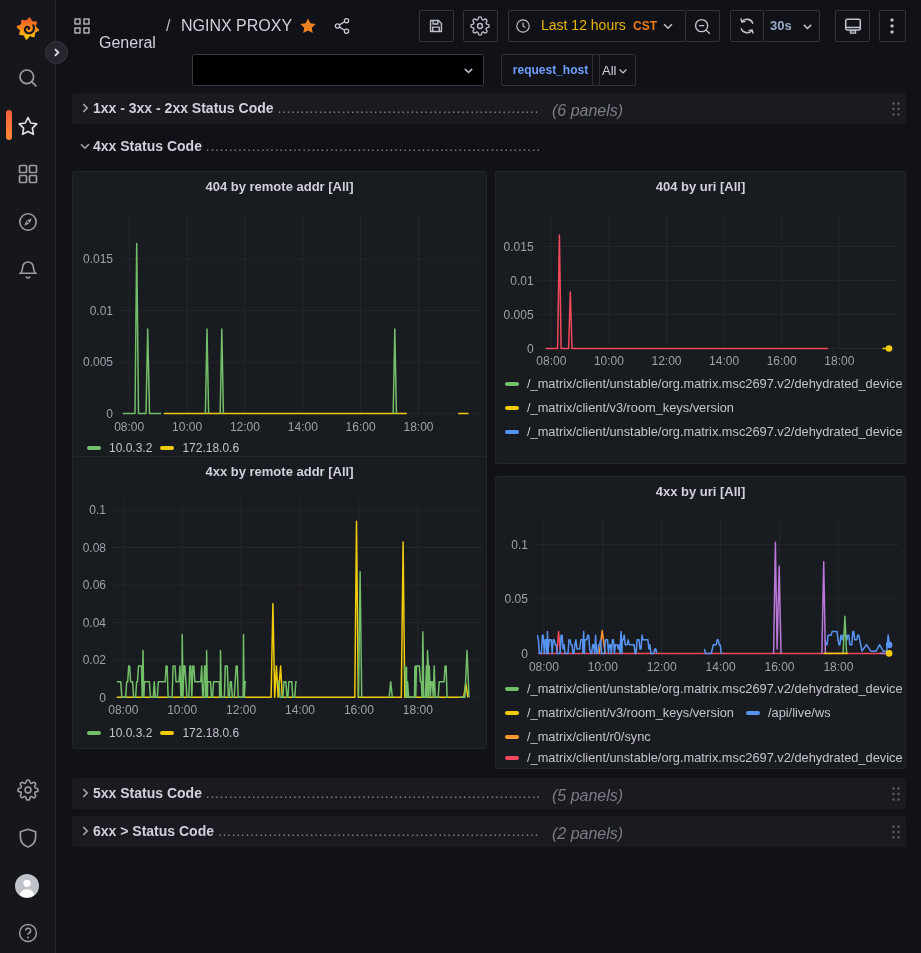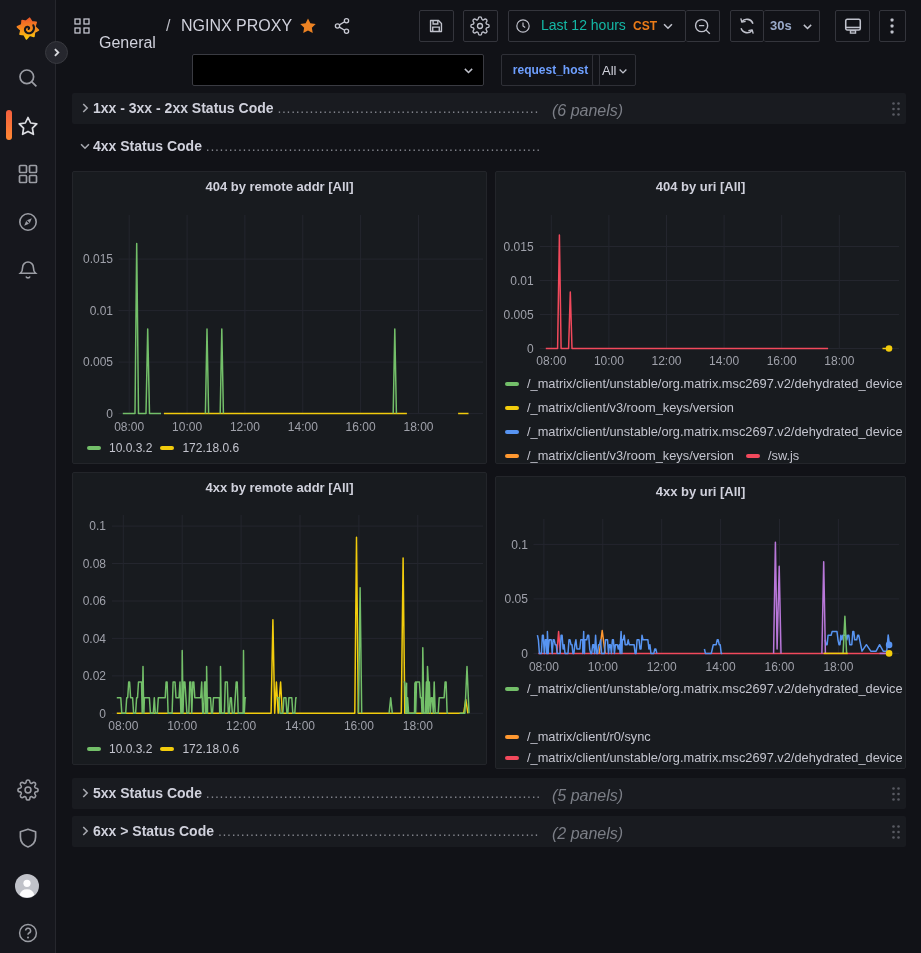--- a/index.html
+++ b/index.html
@@ -170,21 +170,21 @@
     <path d="M19.4 15a1.7 1.7 0 0 0 .34 1.87l.06.06a2 2 0 1 1-2.83 2.83l-.06-.06a1.7 1.7 0 0 0-1.87-.34 1.7 1.7 0 0 0-1 1.51V21a2 2 0 1 1-4 0v-.09A1.7 1.7 0 0 0 9 19.4a1.7 1.7 0 0 0-1.87.34l-.06.06a2 2 0 1 1-2.83-2.83l.06-.06a1.7 1.7 0 0 0 .34-1.87 1.7 1.7 0 0 0-1.51-1H3a2 2 0 1 1 0-4h.09A1.7 1.7 0 0 0 4.6 9a1.7 1.7 0 0 0-.34-1.87l-.06-.06a2 2 0 1 1 2.83-2.83l.06.06a1.7 1.7 0 0 0 1.87.34H9a1.7 1.7 0 0 0 1-1.51V3a2 2 0 1 1 4 0v.09a1.7 1.7 0 0 0 1 1.51 1.7 1.7 0 0 0 1.87-.34l.06-.06a2 2 0 1 1 2.83 2.83l-.06.06a1.7 1.7 0 0 0-.34 1.87V9a1.7 1.7 0 0 0 1.51 1H21a2 2 0 1 1 0 4h-.09a1.7 1.7 0 0 0-1.51 1z"></path>
   </svg>
 </div>
 <div class="btn" style="left:508px; width:177.5px;"></div>
 <div class="abs" style="left:515px; top:18px; width:16px; height:16px; color:#c0c2cc;">
   <svg viewBox="0 0 22 22" fill="none" stroke="currentColor" stroke-width="1.6">
     <circle cx="11" cy="11" r="8.5"></circle>
         <path d="M11 6.2 V11 L14 13"></path>
   </svg>
 </div>
-<div class="abs" style="left:541px; top:17px; font-size:14px; color:#14b8a6;">Last 12 hours</div>
+<div class="abs" style="left:541px; top:17px; font-size:14px; color:#eab308;">Last 12 hours</div>
 <div class="abs" style="left:633px; top:19px; font-size:12px; font-weight:bold; color:#eb7b18;">CST</div>
 <div class="abs" style="left:661px; top:19px; width:14px; height:14px; color:#c0c2cc;">
   <svg viewBox="0 0 16 16" fill="none" stroke="currentColor" stroke-width="1.8">
     <path d="M3.5 6 L8 10.5 L12.5 6"></path>
   </svg>
 </div>
 <div class="btn" style="left:685.5px; width:34.5px; border-left:none;">
   <svg viewBox="0 0 22 22" fill="none" stroke="currentColor" stroke-width="1.6" style="margin:6px auto;width:19px;height:19px;">
     <circle cx="10" cy="10" r="7"></circle>
         <path d="M15.2 15.2 L19.5 19.5 M7 10 H13"></path>
@@ -351,24 +351,23 @@
 <text x="285.7" y="193.3">16:00</text>
 <text x="343.3" y="193.3">18:00</text>
 </g>
 <polyline fill="none" stroke-linejoin="round" stroke="#F2495C" stroke-width="1.5" points="49.8,176.5 61.6,176.5 63.4,62.9 65.1,176.5 72.6,176.5 74.3,120.1 76.0,176.5 332.1,176.5"></polyline>
 <polyline fill="none" stroke-linejoin="round" stroke="#F2CC0C" stroke-width="1.5" points="386.5,176.5 390.5,176.5"></polyline>
 <circle cx="393" cy="176.5" r="3.3" fill="#F2CC0C"></circle>
 </svg>
   <div class="lrow" style="top:204px;"><span class="lmark" style="background:#73BF69;"></span>/_matrix/client/unstable/org.matrix.msc2697.v2/dehydrated_device</div>
   <div class="lrow" style="top:228px;"><span class="lmark" style="background:#F2CC0C;"></span>/_matrix/client/v3/room_keys/version</div>
   <div class="lrow" style="top:252px;"><span class="lmark" style="background:#5794F2;"></span>/_matrix/client/unstable/org.matrix.msc2697.v2/dehydrated_device</div>
-  <div class="lrow" style="top:276px;"><span class="lmark" style="background:#FF9830;"></span>/_matrix/client/v3/room_keys/version<span class="lmark" style="background:#F2495C; margin-left:12px;"></span>/sw.js</div>
-</div>
-
-<div class="panel" style="left:72px; top:472px;padding-left:36px;">
+</div>
+
+<div class="panel" style="left:72px; top:456px;padding-left:36px;">
   <div class="ptitle">4xx by remote addr [All]</div>
   <svg width="415" height="292" viewBox="0 0 415 292" style="position:absolute;left:0;top:0;">
 <g stroke="#24262e" stroke-width="1">
 <line x1="39" y1="240.3" x2="410" y2="240.3"></line>
 <line x1="39" y1="202.9" x2="410" y2="202.9"></line>
 <line x1="39" y1="165.4" x2="410" y2="165.4"></line>
 <line x1="39" y1="128.0" x2="410" y2="128.0"></line>
 <line x1="39" y1="90.5" x2="410" y2="90.5"></line>
 <line x1="39" y1="53.1" x2="410" y2="53.1"></line>
 <line x1="50.3" y1="42" x2="50.3" y2="240.3"></line>
@@ -439,17 +438,18 @@
 <polyline fill="none" stroke-linejoin="round" stroke="#5794F2" stroke-width="1.5" points="329.1,162.8 330.1,167.7 331.1,167.7 332.1,158.2 333.1,158.2 334.1,158.2 335.1,158.2 336.1,154.6 337.0,154.6 338.0,154.6 339.0,154.6 340.0,154.6 341.0,154.6 342.0,162.8 343.0,167.7 343.9,167.7 344.9,158.2 345.9,162.8 346.9,158.2 347.9,158.2 348.9,158.2 349.9,158.2 350.9,162.8 351.8,158.2 352.8,158.2 353.8,167.7 354.8,167.7 355.8,167.7 356.8,154.6 357.8,154.6 358.7,162.8 359.7,162.8 360.7,162.8 361.7,158.2 362.7,158.2 366.0,174.2 370.4,167.7 374.8,174.2 380.1,174.2 383.6,167.7 387.2,174.2 390.7,174.2 392.2,158.1 393.5,168.0"></polyline>
 <polyline fill="none" stroke-linejoin="round" stroke="#B877D9" stroke-width="1.5" points="277.6,176.4 279.4,65.2 281.1,172.0 283.2,89.2 285.0,176.4"></polyline>
 <polyline fill="none" stroke-linejoin="round" stroke="#B877D9" stroke-width="1.5" points="325.9,176.4 327.7,84.8 329.4,176.4"></polyline>
 <polyline fill="none" stroke-linejoin="round" stroke="#73BF69" stroke-width="1.5" points="347.1,176.4 348.9,139.3 350.6,176.4"></polyline>
 <polyline fill="none" stroke-linejoin="round" stroke="#F2CC0C" stroke-width="1.5" points="327.7,176.4 351.8,176.4"></polyline>
 <polyline fill="none" stroke-linejoin="round" stroke="#B877D9" stroke-width="1.5" points="383.6,176.4 390.1,176.4"></polyline>
 <circle cx="393.1" cy="167.9" r="3.3" fill="#5794F2"></circle>
 <circle cx="393.1" cy="176.4" r="3.3" fill="#F2CC0C"></circle>
 </svg>
   <div class="lrow" style="top:204px;"><span class="lmark" style="background:#73BF69;"></span>/_matrix/client/unstable/org.matrix.msc2697.v2/dehydrated_device</div>
+  <div class="lrow" style="top:228px;"><span class="lmark" style="background:#F2CC0C;"></span>/_matrix/client/v3/room_keys/version<span class="lmark" style="background:#5794F2; margin-left:12px;"></span>/api/live/ws</div>
   <div class="lrow" style="top:252px;"><span class="lmark" style="background:#FF9830;"></span>/_matrix/client/r0/sync</div>
   <div class="lrow" style="top:273px;"><span class="lmark" style="background:#F2495C;"></span>/_matrix/client/unstable/org.matrix.msc2697.v2/dehydrated_device</div>
 </div>
 
 </div>
 
 </body></html>

